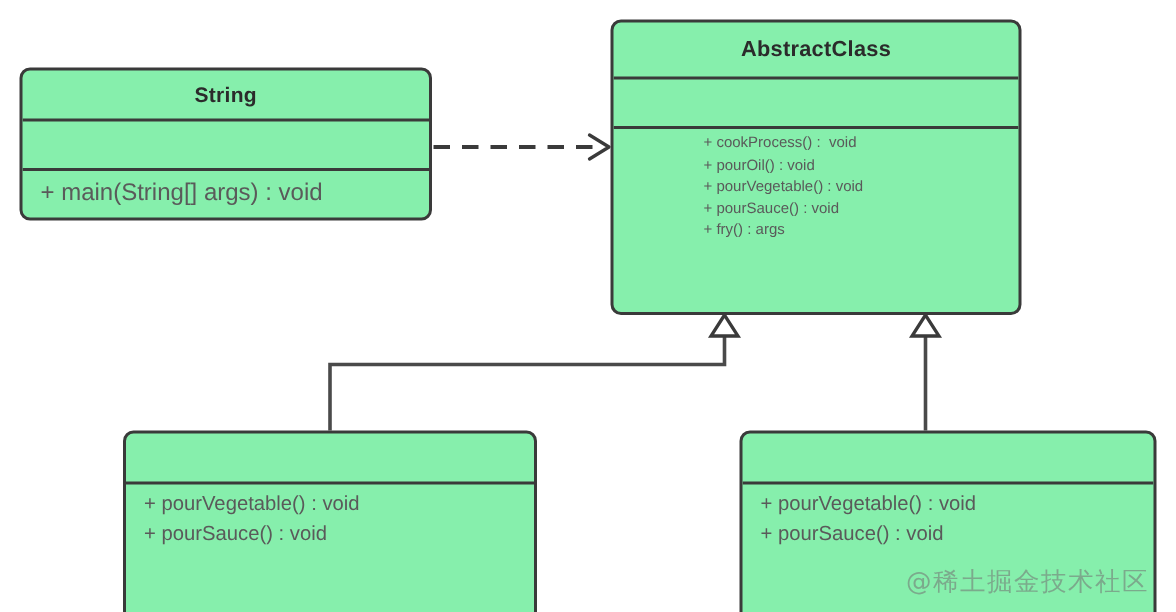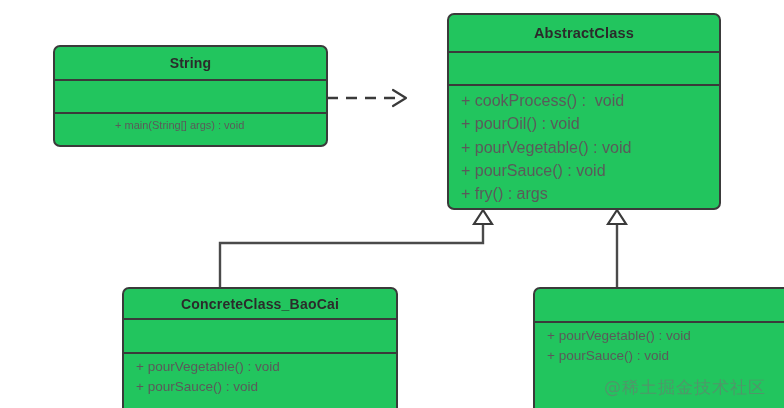--- a/index.html
+++ b/index.html
@@ -14,26 +14,25 @@
     height: 408px;
     background: #ffffff;
     overflow: hidden;
     font-family: "Liberation Sans", "DejaVu Sans", sans-serif;
   }
 
   
   .uml-class {
     position: absolute;
     box-sizing: border-box;
-    background: #22c55e;
+    background: #86efac;
     border: 2px solid #3a3a3a;
     border-radius: 7px;
     overflow: hidden;
     z-index: 5;
-    margin-left: 40px;
   }
   .uml-title {
     box-sizing: border-box;
     width: 100%;
     text-align: center;
     font-weight: bold;
     color: #2b2b2b;
     letter-spacing: 0.2px;
     border-bottom: 2px solid #3a3a3a;
     display: flex;
@@ -54,26 +53,26 @@
     color: #5a5a5a;
     white-space: pre;
     padding-left: 12px;
     line-height: 1.46;
   }
 
   
   #box-client          { left: 13px;  top: 45px;  width: 275px; height: 102px; }
   #box-client .uml-title   { height: 34px; font-size: 14px; }
   #box-client .uml-attrs   { height: 33px; }
-  #box-client .uml-methods { font-size: 11px; padding-left: 48px; }
+  #box-client .uml-methods { font-size: 16px; }
 
   #box-abstractclass   { left: 407px; top: 13px;  width: 274px; height: 197px; }
   #box-abstractclass .uml-title   { height: 38px; font-size: 14.5px; }
   #box-abstractclass .uml-attrs   { height: 33px; }
-  #box-abstractclass .uml-methods { font-size: 16px; }
+  #box-abstractclass .uml-methods { font-size: 10px; padding-left: 48px; }
 
   #box-baocai          { left: 82px;  top: 287px; width: 276px; height: 128px; }
   #box-baocai .uml-title   { height: 31px; font-size: 14px; }
   #box-baocai .uml-attrs   { height: 34px; }
   #box-baocai .uml-methods { font-size: 13.5px; }
 
   #box-caixin          { left: 493px; top: 287px; width: 278px; height: 128px; }
   #box-caixin .uml-title   { height: 31px; font-size: 14px; }
   #box-caixin .uml-attrs   { height: 34px; }
   #box-caixin .uml-methods { font-size: 13.5px; }
@@ -139,21 +138,20 @@
     <div class="uml-methods">
         <div class="uml-method">+ cookProcess() :  void</div>
         <div class="uml-method">+ pourOil() : void</div>
         <div class="uml-method">+ pourVegetable() : void</div>
         <div class="uml-method">+ pourSauce() : void</div>
         <div class="uml-method">+ fry() : args</div>
       </div>
   </div>
 
   <div class="uml-class" id="box-baocai">
-    <div class="uml-title">ConcreteClass_BaoCai</div>
     <div class="uml-attrs"></div>
     <div class="uml-methods">
         <div class="uml-method">+ pourVegetable() : void</div>
         <div class="uml-method">+ pourSauce() : void</div>
       </div>
   </div>
 
   <div class="uml-class" id="box-caixin">
     <div class="uml-attrs"></div>
     <div class="uml-methods">

